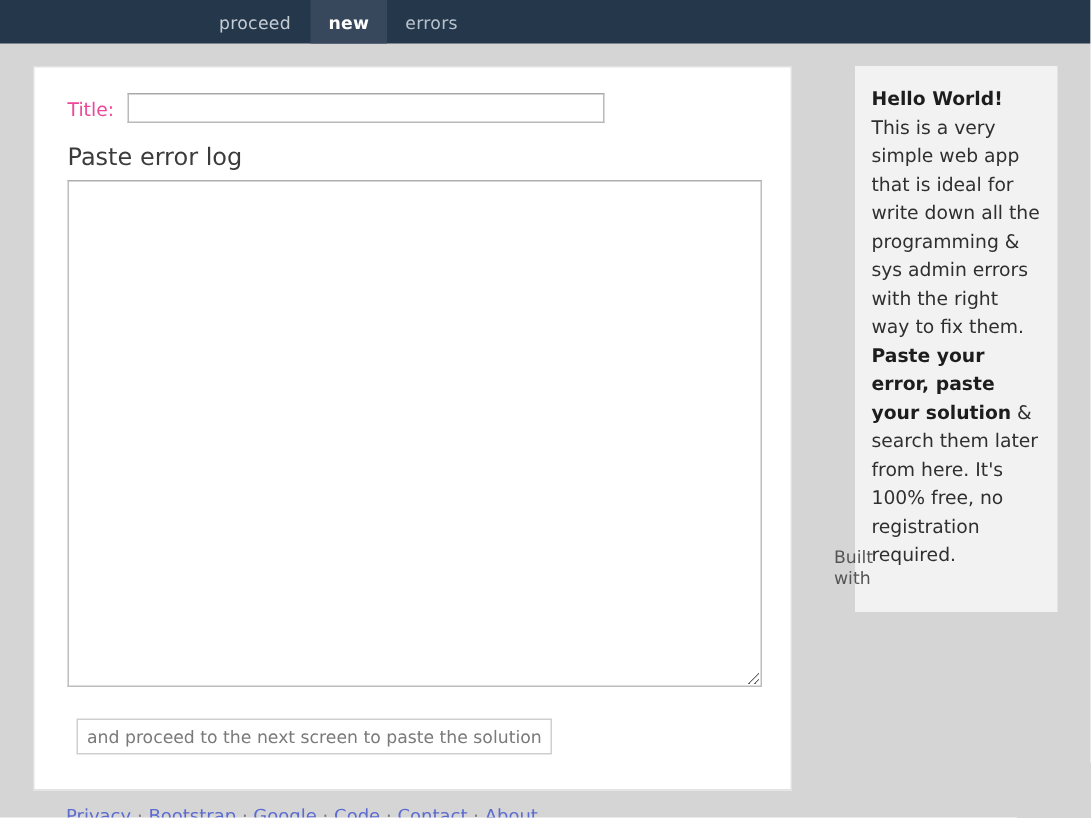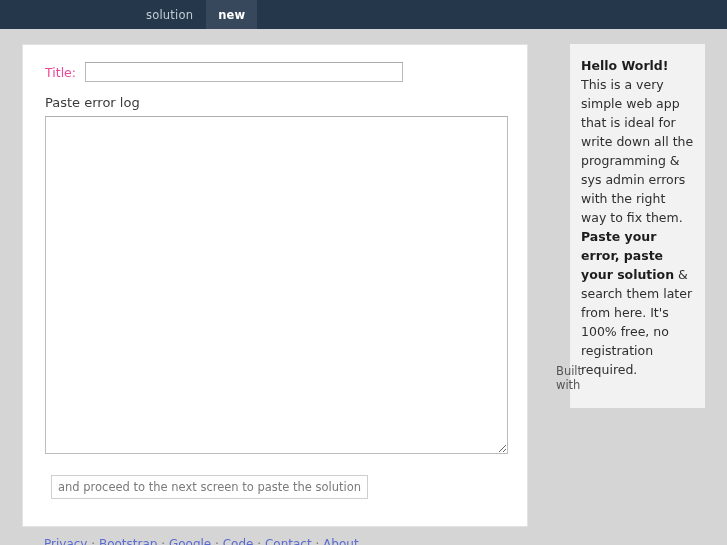--- a/index.html
+++ b/index.html
@@ -97,21 +97,21 @@
     background: #ffffff;
     font-family: "DejaVu Sans", "Liberation Sans", sans-serif;
     font-size: 12px;
     color: #333;
     padding: 1px 4px;
     outline: none;
   }
 
   
   .field-label {
-    font-size: 13px;
+    font-size: 16px;
     color: #3b3b3b;
     margin-bottom: 6px;
     display: block;
   }
 
   
   #error-textarea {
     width: 463px;
     height: 338px;
     box-sizing: border-box;
@@ -201,24 +201,27 @@
   #footer .sep {
     color: #777777;
   }
 </style>
 </head>
 <body>
 
 <div id="navbar">
   <div id="nav-inner">
     <div class="nav-item brand">
-      <span>solution</span>
+      <span>proceed</span>
     </div>
     <div class="nav-item active">
       <span>new</span>
+    </div>
+    <div class="nav-item">
+      <span>errors</span>
     </div>
   </div>
 </div>
 
 <div id="main-card">
   <div id="form-area">
 
     <div class="title-row">
       <span class="title-label">Title:</span>
       <input id="title-input" type="text" value="" style="">

